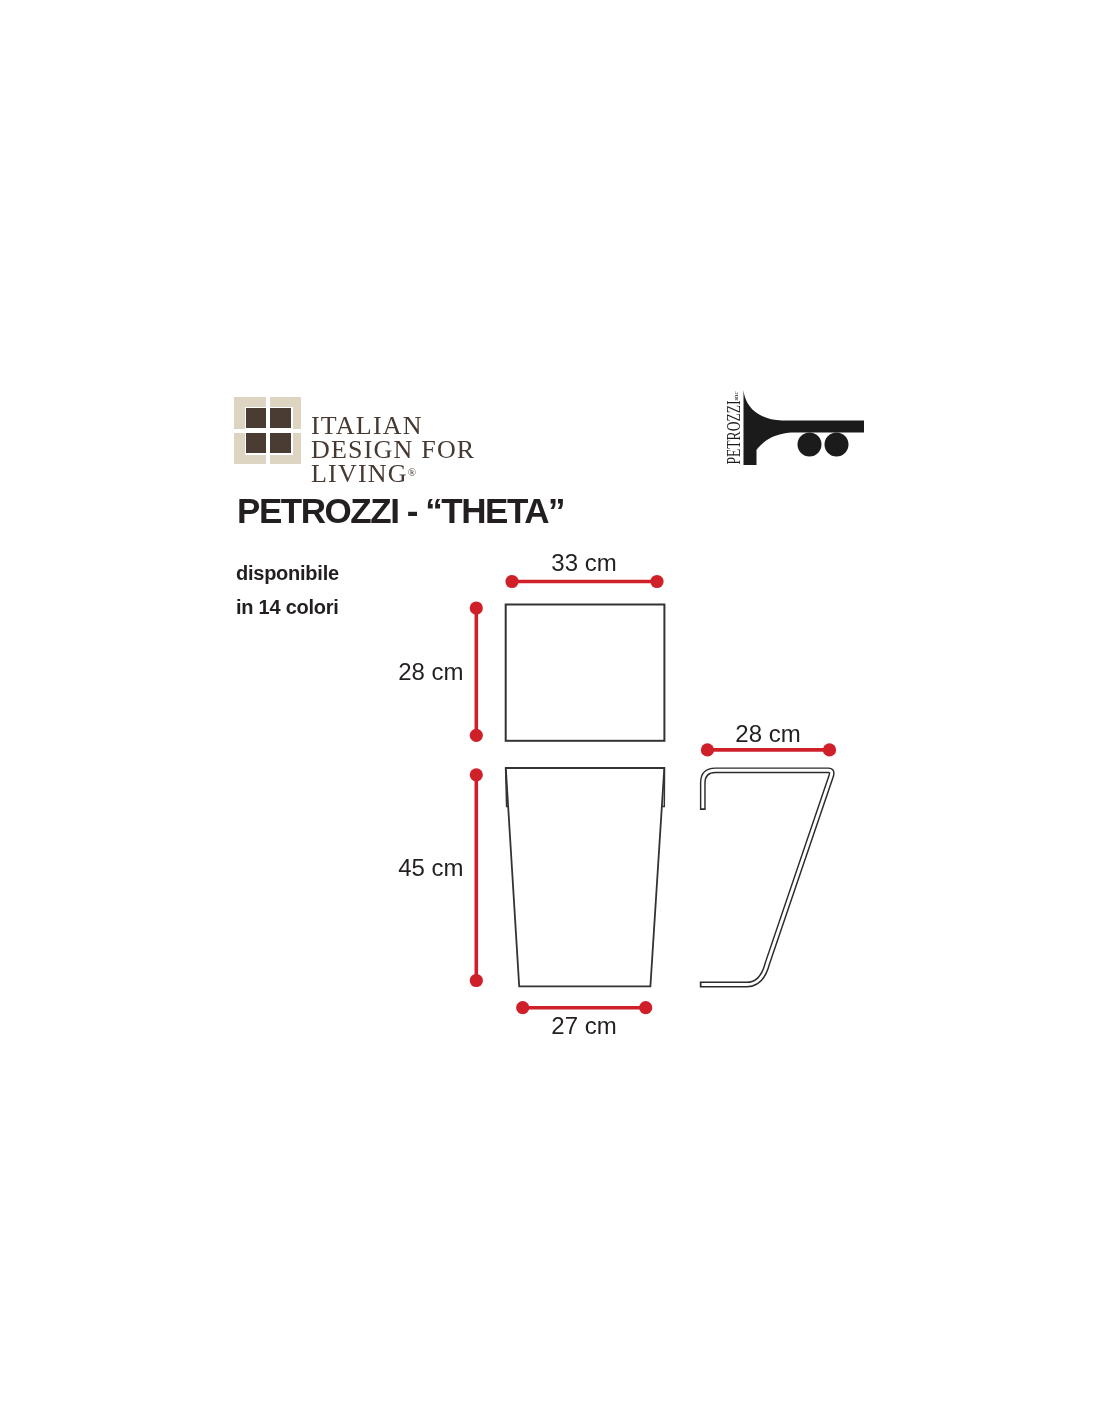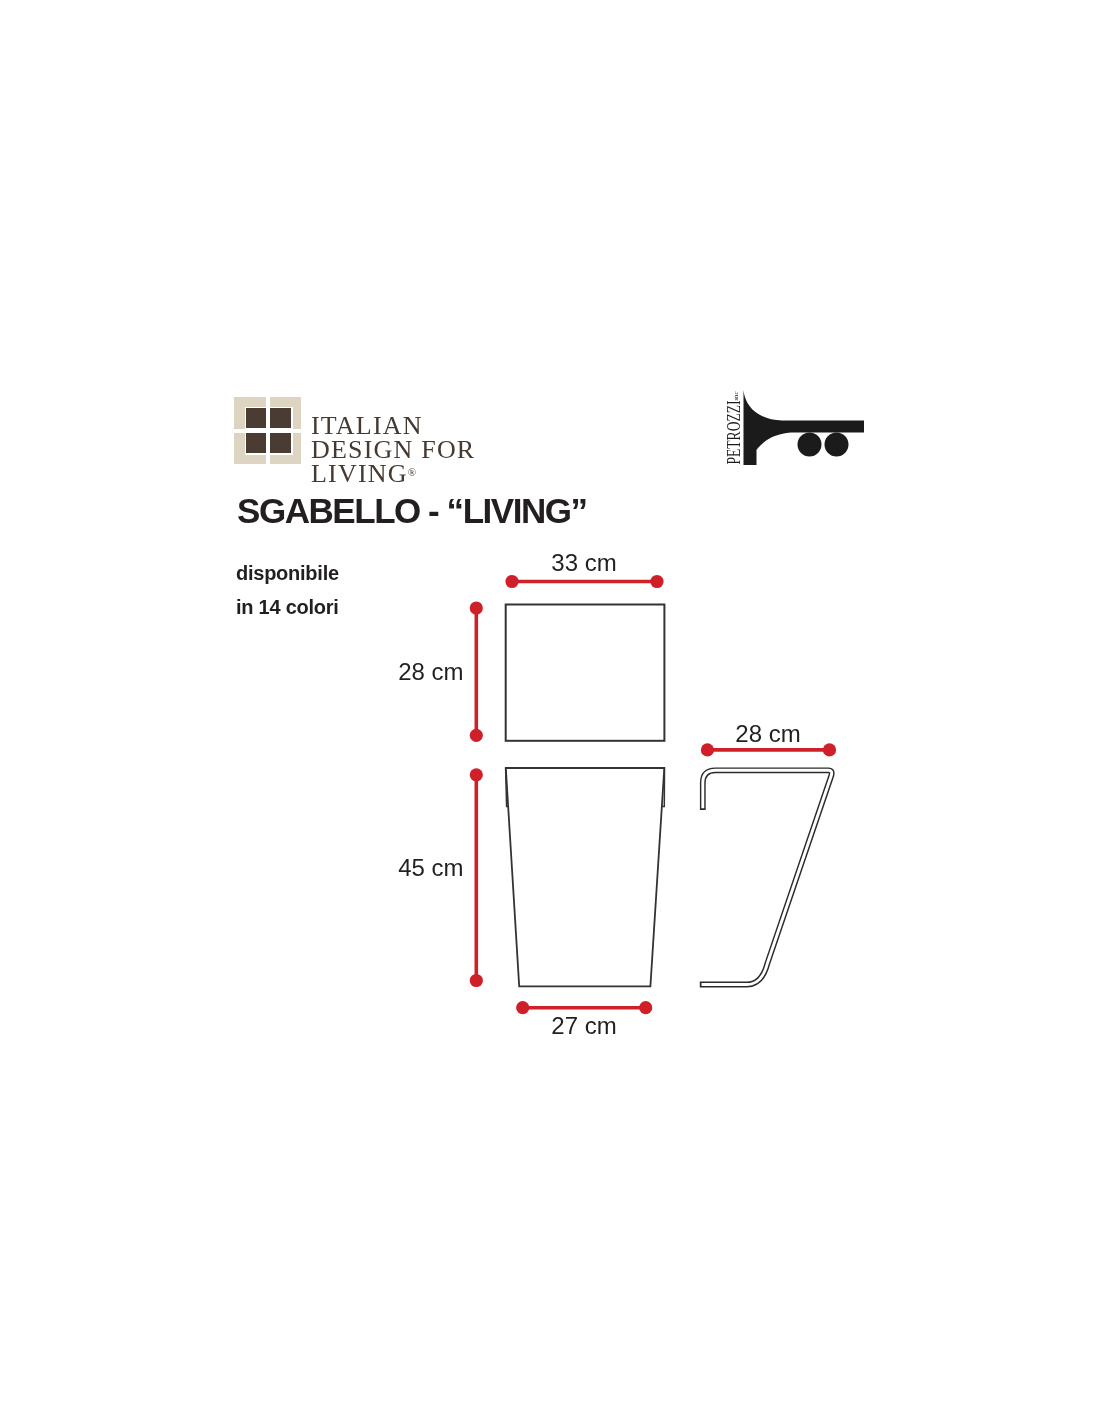--- a/index.html
+++ b/index.html
@@ -40,21 +40,21 @@
 
   <text transform="translate(38,20.5) rotate(-90)" font-family="Liberation Serif,serif" font-size="7" textLength="9" lengthAdjust="spacingAndGlyphs" fill="#1b1b1b">snc</text>
 
   <path d="M43.5,10 L43.5,85 L56.5,85 L56.5,70 C61,63.5 70,56 84,53.5 C87.5,52.8 90,52.5 93.5,52.5 L164,52.5 L164,40.5 L82,40.5 C59,40 45,27 43.5,10 Z" fill="#1b1b1b"></path>
 
   <circle cx="109.5" cy="64.5" r="12" fill="#1b1b1b"></circle>
 
   <circle cx="136.5" cy="64.5" r="12" fill="#1b1b1b"></circle>
 </svg>
 
-<div class="abs" style="left:237px;top:491px;font-size:35px;font-weight:bold;color:#231f20;letter-spacing:-1.45px;">SGABELLO - “LIVING”</div>
+<div class="abs" style="left:237px;top:491px;font-size:35px;font-weight:bold;color:#231f20;letter-spacing:-1.45px;">PETROZZI - “THETA”</div>
 
 <div class="abs" style="left:236px;top:555.5px;font-size:20px;font-weight:bold;color:#231f20;line-height:34.2px;letter-spacing:-0.25px;">disponibile<br>in 14 colori</div>
 
 <svg class="abs" style="left:0;top:0;" width="1100" height="1422" viewBox="0 0 1100 1422">
 
   <text x="584" y="571" font-size="24" fill="#231f20" text-anchor="middle">33 cm</text>
 
   <g stroke="#cf202a" fill="#cf202a">
     <line x1="512" y1="581.5" x2="657" y2="581.5" stroke-width="3.6"></line>
     <circle cx="512" cy="581.5" r="6.6" stroke="none"></circle>

